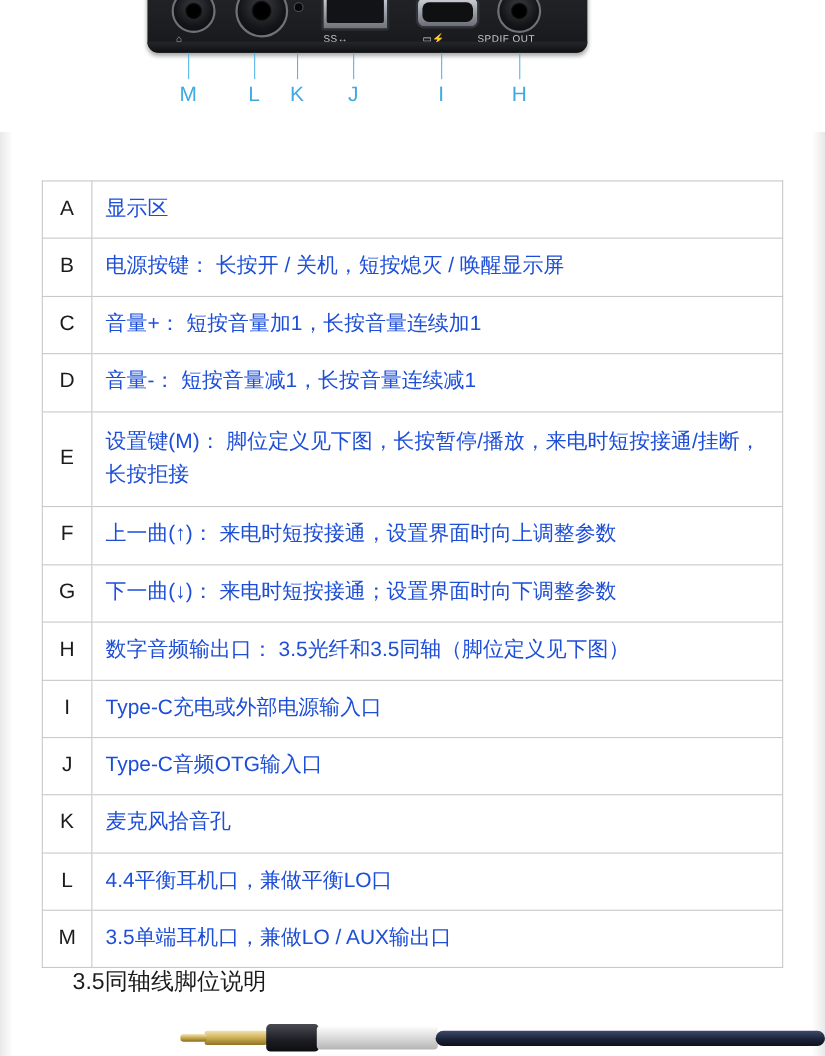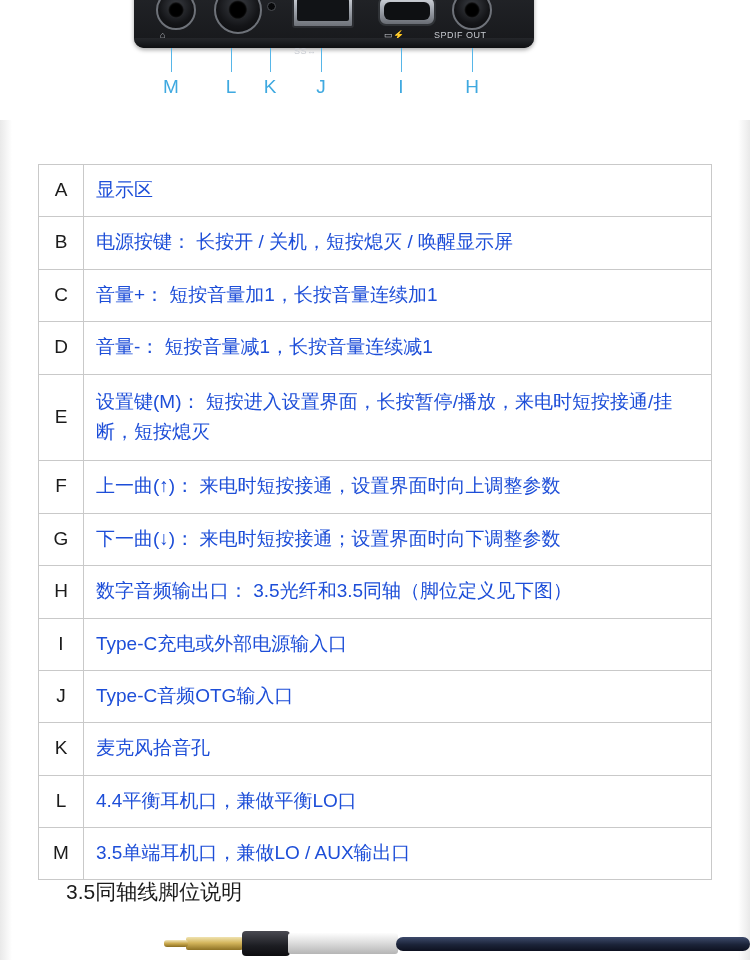--- a/index.html
+++ b/index.html
@@ -269,21 +269,21 @@
 
       <div class="port typec-port" style="left:244px; top:66px; width:54px; height:26px;">
         <div class="slot"></div>
       </div>
 
       <div class="port jack" style="left:318px; top:60px; width:36px; height:36px;">
         <div class="jack-inner"></div>
       </div>
 
       <span class="port-label" style="left:26px; top:100px;">⌂</span>
-      <span class="port-label" style="left:160px; top:116px;">SS↔</span>
+      <span class="port-label" style="left:160px; top:100px;">SS↔</span>
       <span class="port-label" style="left:250px; top:100px;">▭⚡</span>
       <span class="port-label" style="left:300px; top:100px;text-decoration:underline;">SPDIF OUT</span>
     </div>
 
     <div class="callout-line" style="left:171px; top:48px; height:24px;"></div>
     <div class="callout-line" style="left:231px; top:48px; height:24px;"></div>
     <div class="callout-line" style="left:270px; top:48px; height:24px;"></div>
     <div class="callout-line" style="left:321px; top:48px; height:24px;"></div>
     <div class="callout-line" style="left:401px; top:48px; height:24px;"></div>
     <div class="callout-line" style="left:472px; top:48px; height:24px;"></div>
@@ -309,21 +309,21 @@
       <tr>
         <td class="key">C</td>
         <td class="desc">音量+： 短按音量加1，长按音量连续加1</td>
       </tr>
       <tr>
         <td class="key">D</td>
         <td class="desc">音量-： 短按音量减1，长按音量连续减1</td>
       </tr>
       <tr class="tall">
         <td class="key">E</td>
-        <td class="desc">设置键(M)： 短按进入设置界面，长按暂停/播放，来电时短按接通/挂断，短按熄灭</td>
+        <td class="desc">设置键(M)： 脚位定义见下图，长按暂停/播放，来电时短按接通/挂断，长按拒接</td>
       </tr>
       <tr>
         <td class="key">F</td>
         <td class="desc">上一曲(↑)： 来电时短按接通，设置界面时向上调整参数</td>
       </tr>
       <tr>
         <td class="key">G</td>
         <td class="desc">下一曲(↓)： 来电时短按接通；设置界面时向下调整参数</td>
       </tr>
       <tr>

